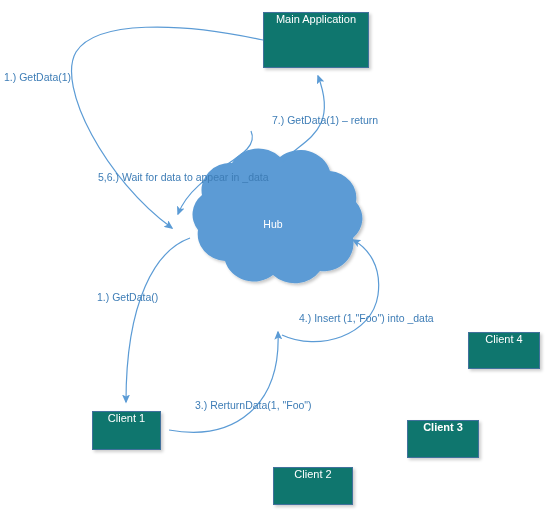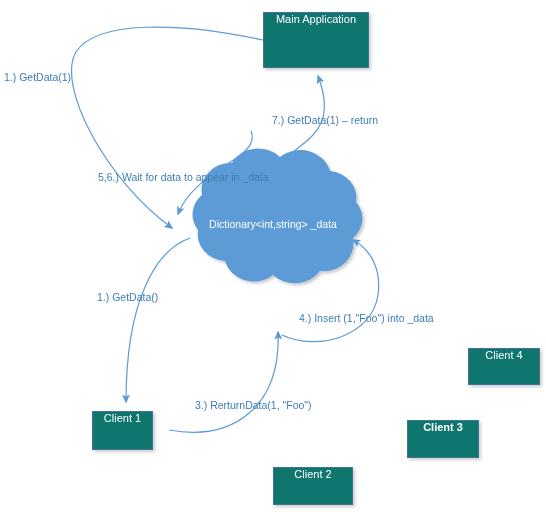--- a/index.html
+++ b/index.html
@@ -90,38 +90,38 @@
 
   <path d="M 169 430 C 236 442, 281 404, 278 332" fill="none" stroke="#5B9BD5" stroke-width="1.2" marker-end="url(#arrowhead)"></path>
 
   <path d="M 282 335 C 318 352, 372 336, 378 295 C 382 266, 368 248, 353 240" fill="none" stroke="#5B9BD5" stroke-width="1.2" marker-end="url(#arrowhead)"></path>
 </svg>
 
 <div class="node-box" style="left:263px; top:12px; width:106px; height:56px;">
   <span>Main Application</span>
 </div>
 
-<div class="node-box" style="left:92px; top:411px; width:61px; height:39px;">
+<div class="node-box" style="left:92px; top:411px; width:69px; height:39px;">
   <span>Client 1</span>
 </div>
 
 <div class="node-box" style="left:273px; top:467px; width:80px; height:38px;">
   <span>Client 2</span>
 </div>
 
 <div class="node-box" style="left:407px; top:420px; width:72px; height:38px;font-weight:bold;">
   <span>Client 3</span>
 </div>
 
-<div class="node-box" style="left:468px; top:332px; width:72px; height:37px;margin-top:16px;">
+<div class="node-box" style="left:468px; top:332px; width:72px; height:37px;">
   <span>Client 4</span>
 </div>
 
 <div class="cloud-label" style="left:183px; top:218px; width:180px;">
-  <span class="l2">Dictionary&lt;int,string&gt; _data</span>
+  <span class="l1">Hub</span>
 </div>
 
 <div class="edge-label" style="left:4px; top:72px;">1.) GetData(1)</div>
 
 <div class="edge-label" style="left:98px; top:136px;margin-top:36px;">5,6.) Wait for data to appear in _data</div>
 
 <div class="edge-label" style="left:272px; top:115px;">7.) GetData(1) – return</div>
 
 <div class="edge-label" style="left:97px; top:292px;">1.) GetData()</div>
 

